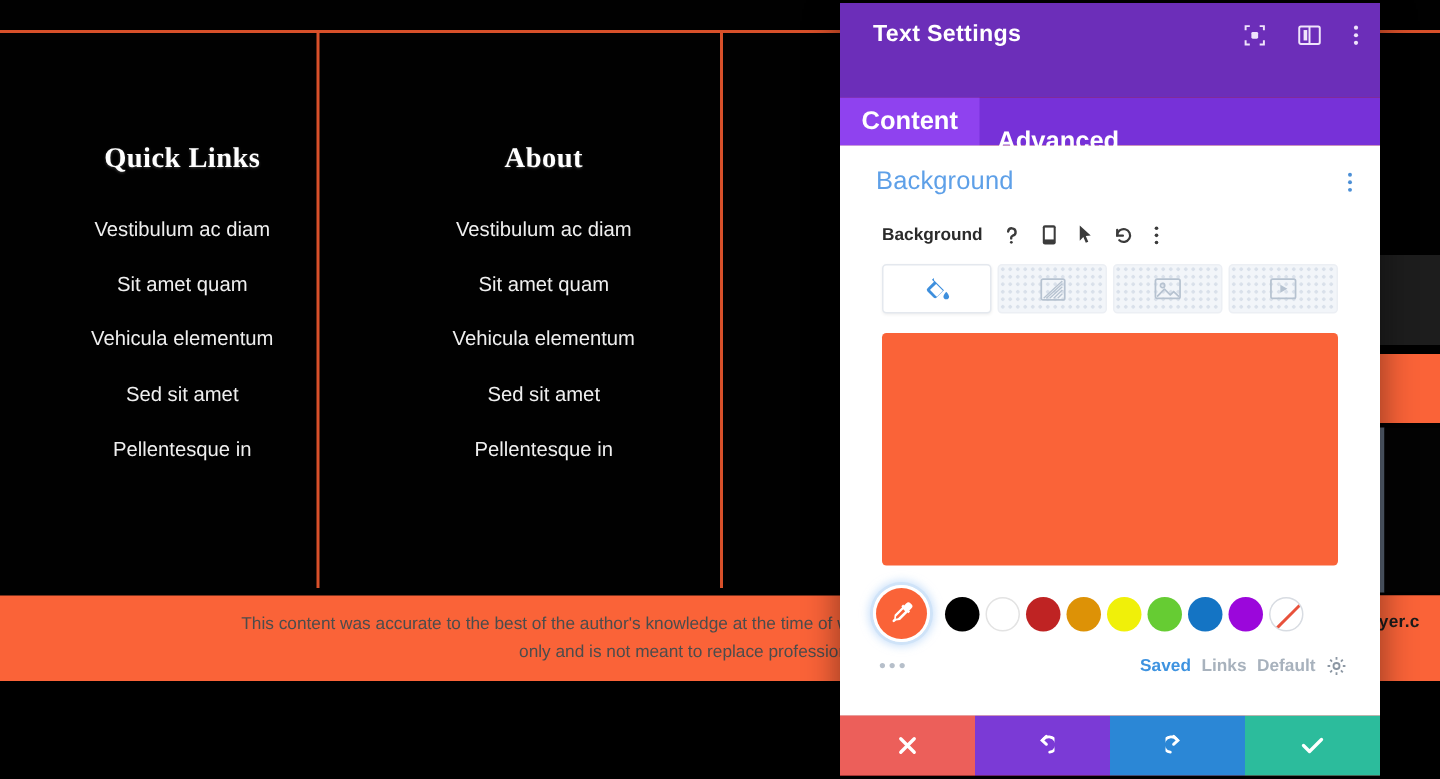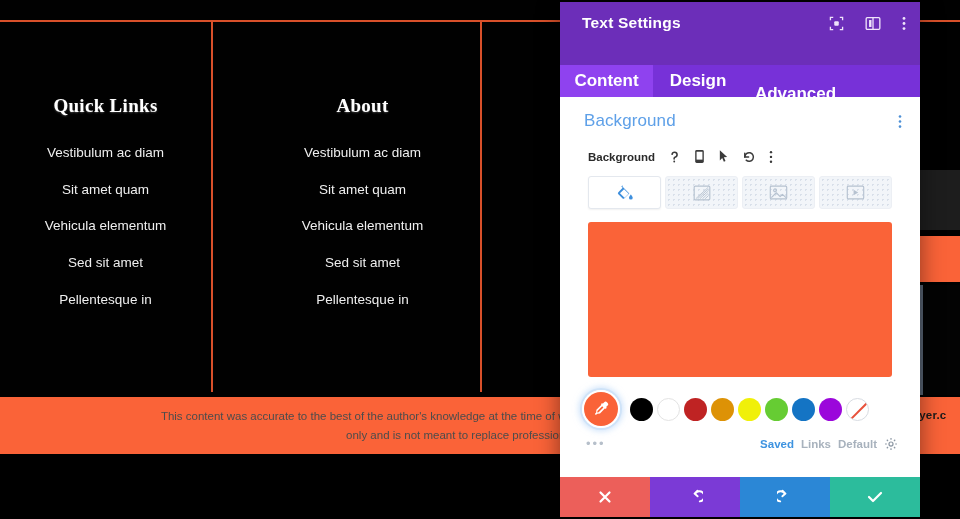--- a/index.html
+++ b/index.html
@@ -20,21 +20,21 @@
     background: #d8502a;
   }
   .vrule {
     position: absolute; top: 22px; width: 2px; height: 370px;
     background: #d8502a;
   }
   .vrule.v1 { left: 211px; }
   .vrule.v2 { left: 480px; }
 
   .col { position: absolute; top: 95px; text-align: center; color: #fdfdfd; }
-  .col.c1 { left: 0px; width: 211px; }
+  .col.c1 { left: 16px; width: 211px; }
   .col.c2 { left: 229px; width: 267px; }
 
   .col-title {
     font-family: "Liberation Serif", serif;
     font-weight: bold;
     font-size: 19px;
     letter-spacing: .3px;
     color: #ffffff;
     margin-bottom: 28px;
     text-shadow: 0 1px 2px rgba(255,255,255,.25);
@@ -290,21 +290,20 @@
             <circle cx="2" cy="2.6" r="1.5"></circle>
               <circle cx="2" cy="8" r="1.5"></circle>
               <circle cx="2" cy="13.4" r="1.5"></circle>
           </svg>
         </span>
       </div>
     </div>
 
     <div class="tabs">
       <div class="tab t-content active">Content</div>
-      <div class="tab t-design">Design</div>
       <div class="tab t-advanced">Advanced</div>
       <div class="filler"></div>
     </div>
 
     <div class="panel-body">
 
       <div class="section-head">
         <div class="section-title">Background</div>
         <div class="kebab">
           <svg width="4" height="15" viewBox="0 0 4 16" fill="currentColor">

